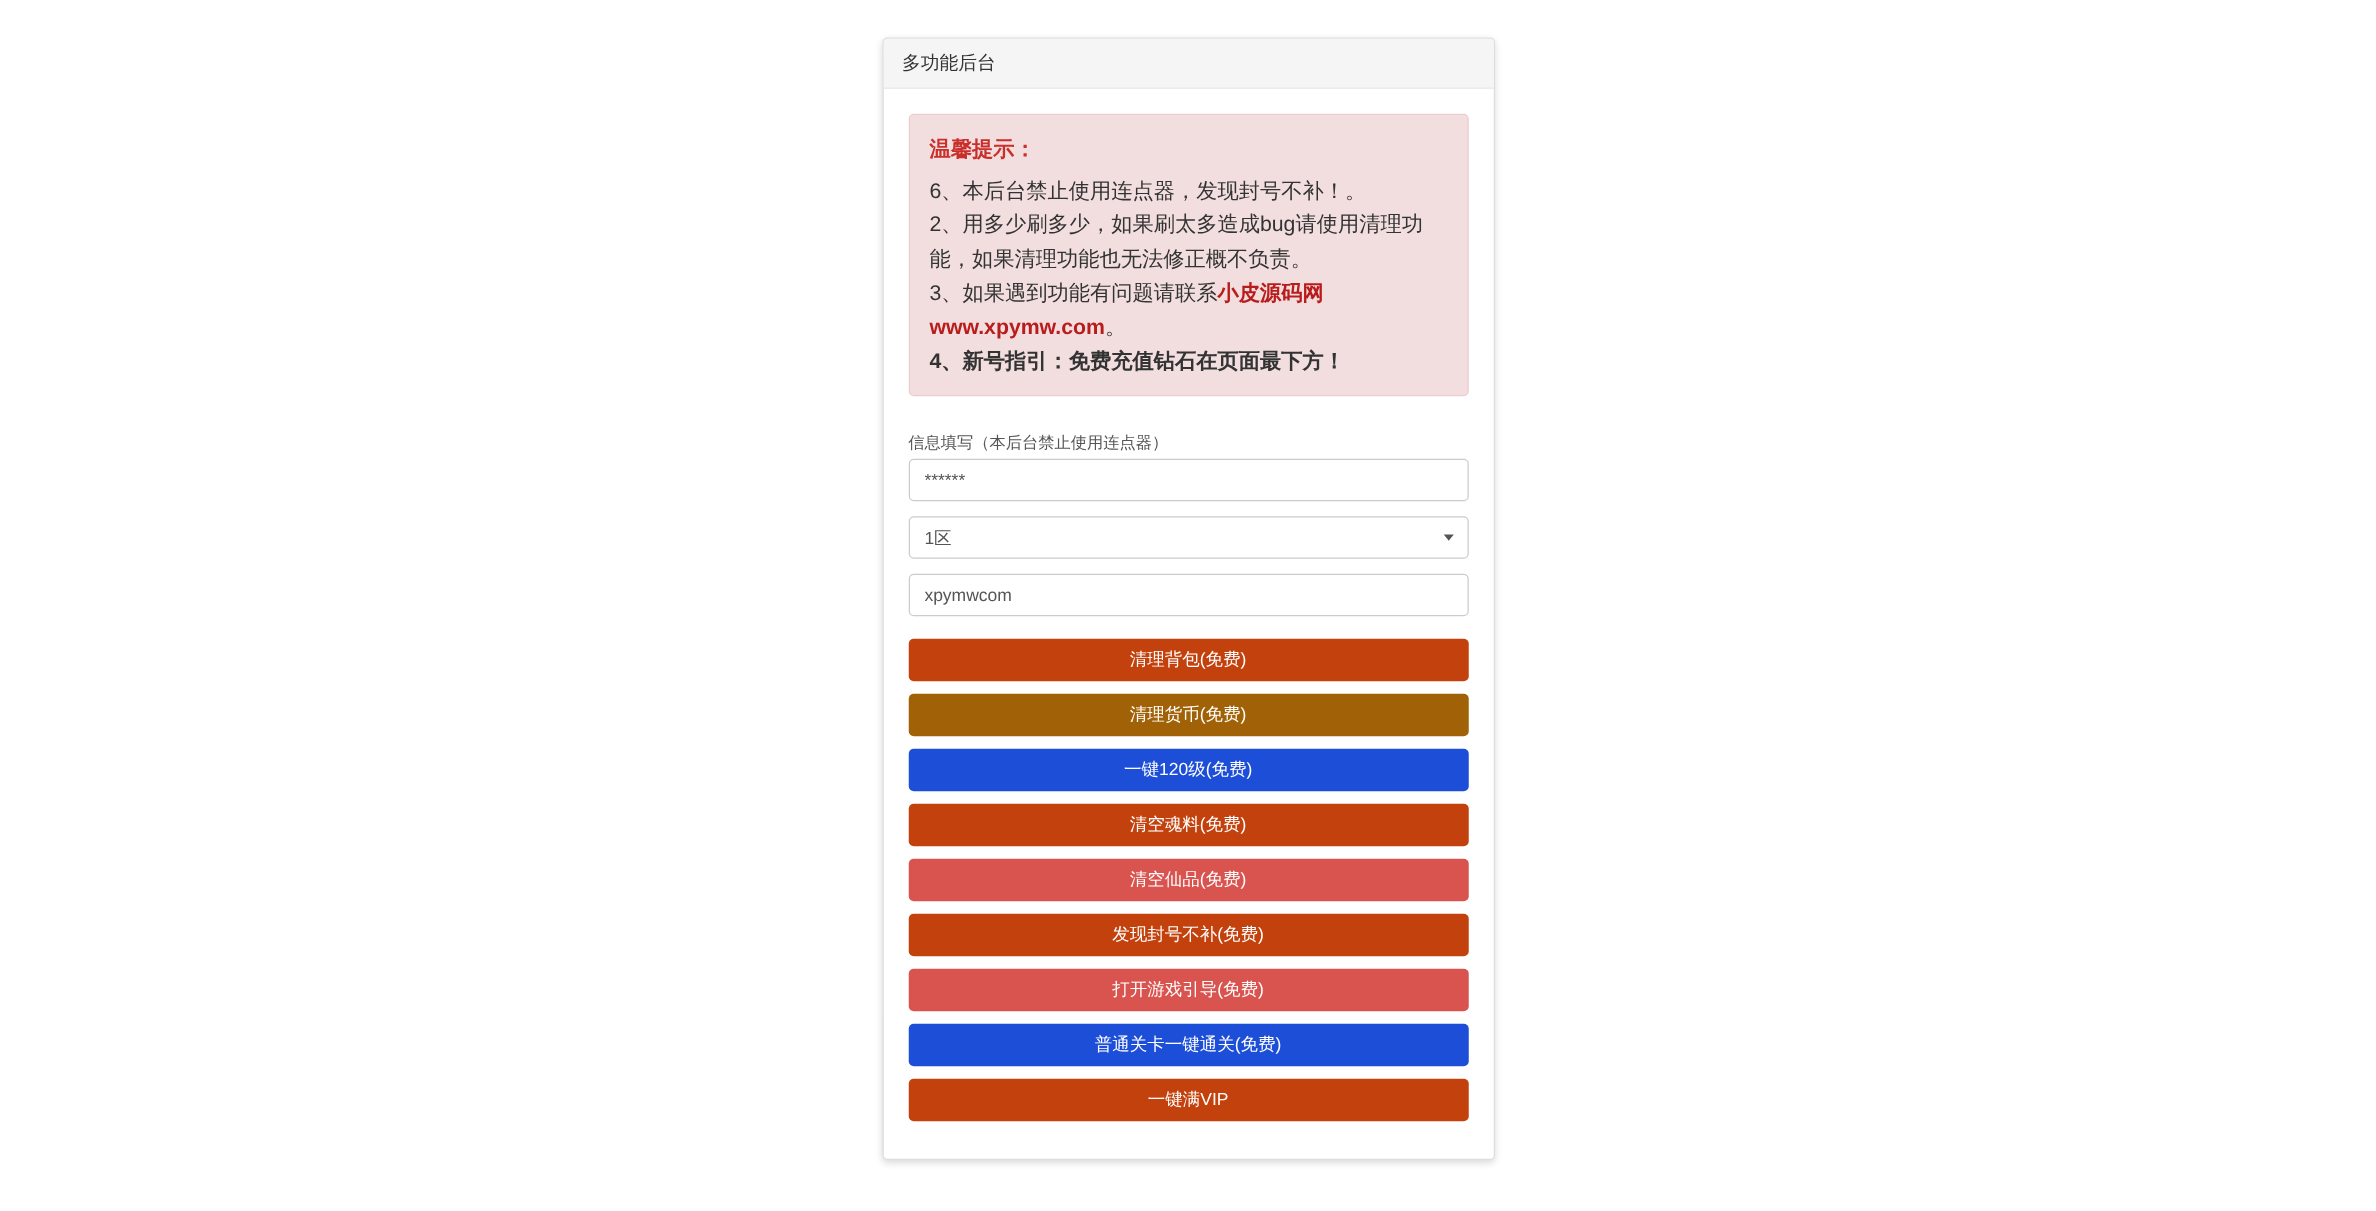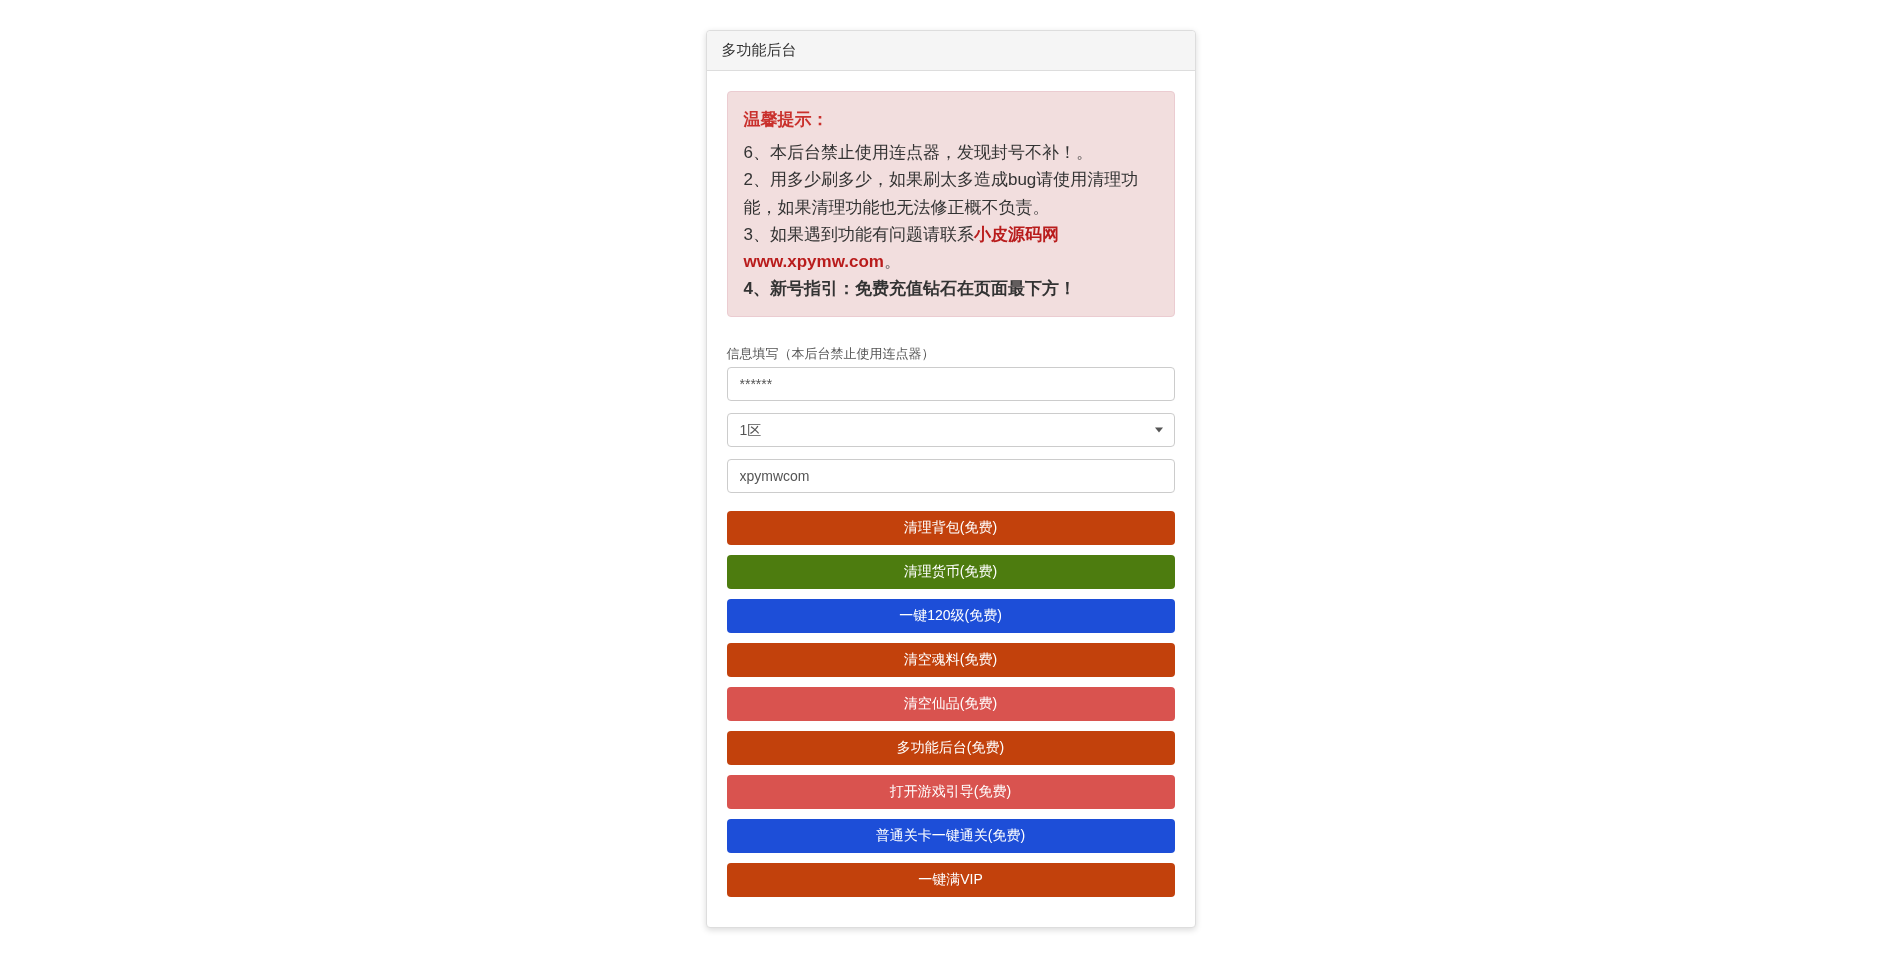--- a/index.html
+++ b/index.html
@@ -103,21 +103,21 @@
       border: none;
       border-radius: 4px;
       color: #fff;
       font-size: 14px;
       cursor: pointer;
       margin-bottom: 10px;
       text-align: center;
     }
     .btn-warning { background: #c2410c; }
     .btn-danger  { background: #d9534f; }
-    .btn-success { background: #4d7c0f; }
+    .btn-success { background: #a16207; }
     .btn-primary { background: #1d4ed8; }
     .spacer-sm { height: 6px; }
   </style>
 </head>
 <body>
 
 <div class="panel">
   <div class="panel-header">多功能后台</div>
   <div class="panel-body">
 
@@ -144,20 +144,20 @@
     <input type="text" class="form-control" value="xpymwcom" style="">
 
     <div class="spacer-sm"></div>
 
     <div id="buttons-container">
         <button class="btn btn-warning">清理背包(免费)</button>
         <button class="btn btn-success">清理货币(免费)</button>
         <button class="btn btn-primary">一键120级(免费)</button>
         <button class="btn btn-warning">清空魂料(免费)</button>
         <button class="btn btn-danger">清空仙品(免费)</button>
-        <button class="btn btn-warning">多功能后台(免费)</button>
+        <button class="btn btn-warning">发现封号不补(免费)</button>
         <button class="btn btn-danger">打开游戏引导(免费)</button>
         <button class="btn btn-primary">普通关卡一键通关(免费)</button>
         <button class="btn btn-warning">一键满VIP</button>
       </div>
 
   </div>
 </div>
 
 </body></html>

